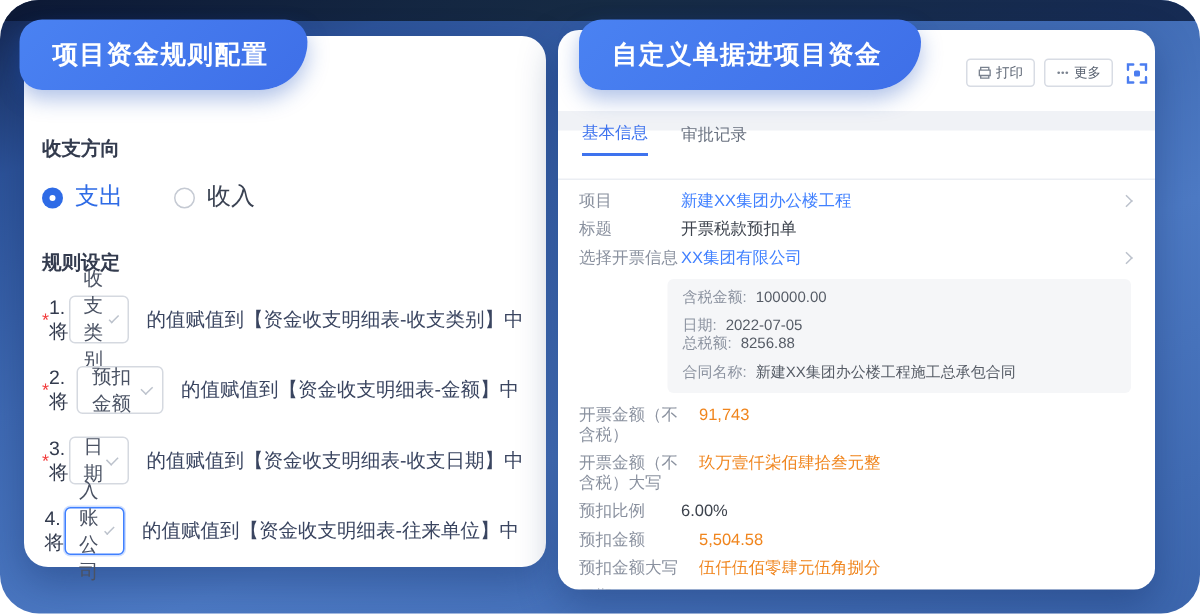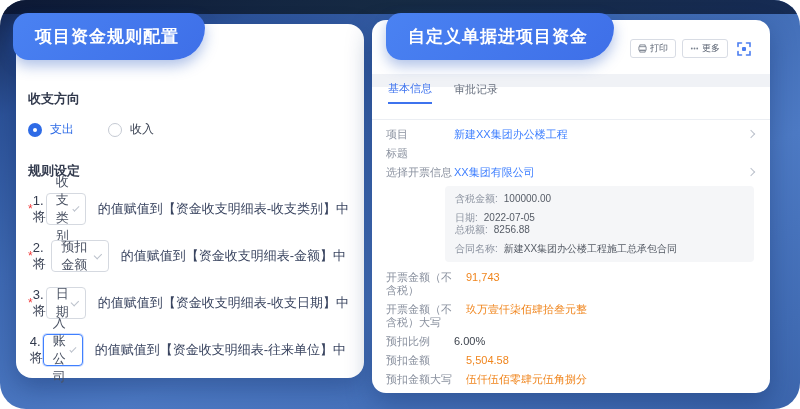--- a/index.html
+++ b/index.html
@@ -17,21 +17,21 @@
            font-size:17px; font-weight:bold; letter-spacing:1px; display:flex; align-items:center;
            padding:0 26px 0 22px; height:47px; border-radius:16px 16px 34px 16px;
            box-shadow:0 6px 14px rgba(30,80,190,.35); }
   .badge-left  { left:13px;  top:13px; }
   .badge-right { left:370px; top:13px;margin-left:16px; }
 
   
   .lc-body { padding:66px 18px 0 12px; }
   .section-label { font-size:13px; color:#333b4e; font-weight:bold; }
   .radio-row { display:flex; align-items:center; gap:34px; margin-top:13px; }
-  .radio { display:flex; align-items:center; gap:8px; font-size:12px; color:#3a4252; cursor:pointer; }
+  .radio { display:flex; align-items:center; gap:8px; font-size:16px; color:#3a4252; cursor:pointer; }
   .radio .dot { width:14px; height:14px; border-radius:50%; border:1px solid #c5cad3; background:#fff; }
   .radio.on .dot { border:none; background:#2e6be6; position:relative; }
   .radio.on .dot::after { content:""; position:absolute; left:5px; top:5px; width:4px; height:4px; border-radius:50%; background:#fff; }
   .radio.on .rlabel { color:#2e6be6; }
   .rules-label { margin-top:24px; }
   .rules { margin-top:14px; }
   .rule { display:flex; align-items:center; height:30px; margin-bottom:17px; font-size:13px; color:#3a4560; }
   .rule .star { color:#f23c3c; width:9px; font-size:12px; }
   .rule .num { width:40px; color:#333b4e; }
   .select { width:100px; height:32px; border:1px solid #d5d9e0; border-radius:4px; background:#fff;
@@ -56,21 +56,21 @@
   .frow .rowchev { width:6px; height:6px; border-right:1.3px solid #bcc2cc; border-bottom:1.3px solid #bcc2cc;
           transform:rotate(-45deg); margin-top:3px; cursor:pointer; }
   .ibox { margin:4px 0 6px 59px; background:#f5f6f8; border-radius:4px; padding:7px 10px; display:flex;flex-direction:column; }
   .ibox .col { display:flex; flex-direction:column; gap:7px; }
   .ibox .col.c1 { flex:1.05; } .ibox .col.c2 { flex:1; }
   .ipair { display:flex; font-size:10px; line-height:12px; }
   .ipair .il { color:#8c93a0; margin-right:6px; flex:none; }
   .ipair .iv { color:#565c66; }
 
   
-  .toolbar { position:absolute; top:39px; right:48px; display:flex; align-items:center; gap:6px; z-index:6; }
+  .toolbar { position:absolute; top:39px; right:34px; display:flex; align-items:center; gap:6px; z-index:6; }
   .tbtn { display:inline-flex; align-items:center; gap:3px; height:19px; padding:0 7px; background:#fff;
           border:1px solid #d8dce4; border-radius:3px; font-size:9px; color:#5a6372; cursor:pointer; }
   .tbtn svg { display:block; }
   .fsicon { width:16px; height:16px; cursor:pointer; margin-left:2px; }
 </style>
 </head>
 <body>
 
 <div class="frame">
 
@@ -146,20 +146,21 @@
     </div>
 
     <div class="rc-body">
       <div class="frow">
         <span class="flabel">项目</span>
         <span class="fvalue link">新建XX集团办公楼工程</span>
         <span class="rowchev"></span>
       </div>
       <div class="frow">
         <span class="flabel">标题</span>
+        <span class="fvalue">开票税款预扣单</span>
       </div>
       <div class="frow">
         <span class="flabel">选择开票信息</span>
         <span class="fvalue link">XX集团有限公司</span>
         <span class="rowchev"></span>
       </div>
 
       <div class="ibox">
         <div class="col c1">
           <div class="ipair">

